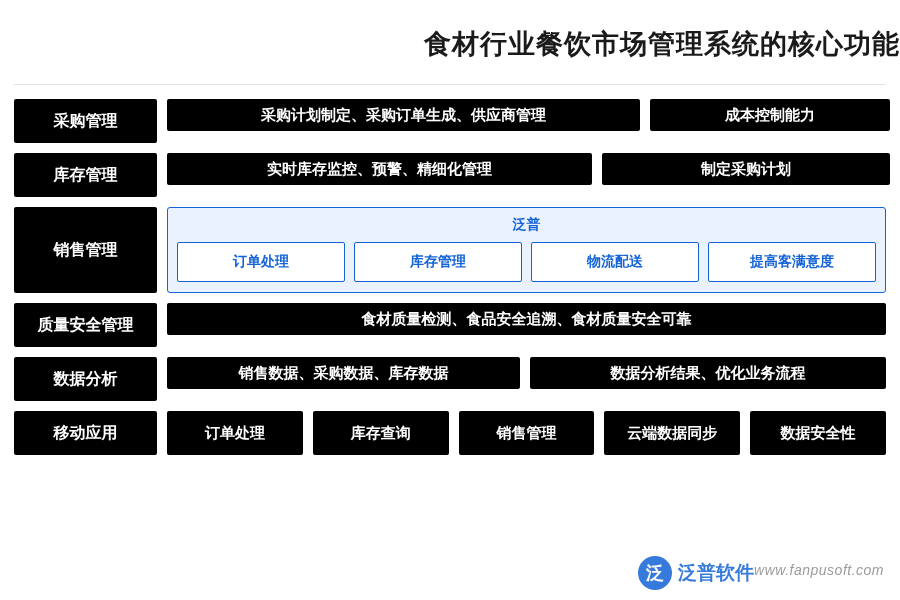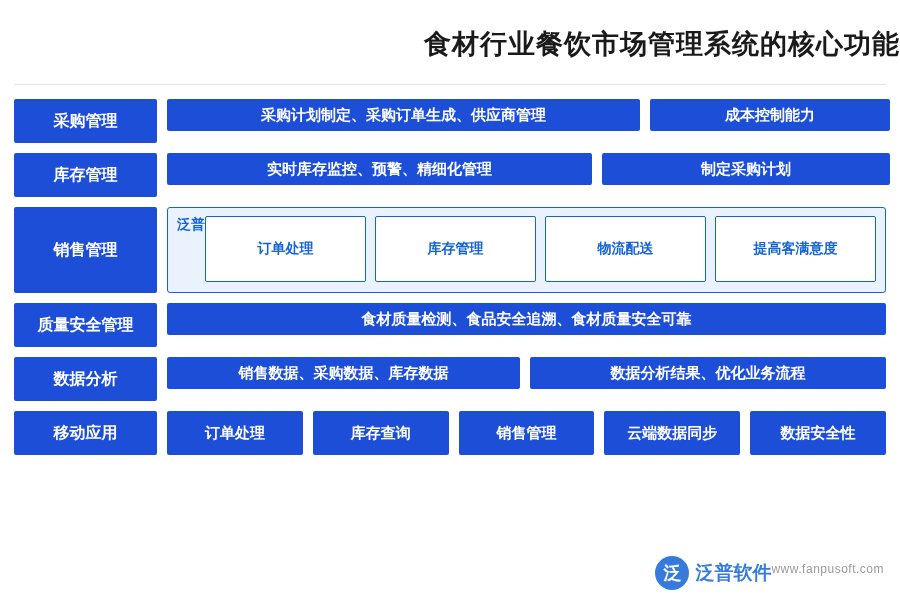--- a/index.html
+++ b/index.html
@@ -38,21 +38,21 @@
     padding: 14px 14px 0 14px;
     box-sizing: border-box;
   }
   .row {
     display: flex;
     align-items: stretch;
     margin-bottom: 10px;
     gap: 10px;
   }
   .cell {
-    background: #1d4ed8;
+    background: #000000;
     color: #ffffff;
     font-weight: bold;
     font-size: 15px;
     display: flex;
     align-items: center;
     justify-content: center;
     border-radius: 2px;
     text-align: center;
     box-sizing: border-box;
     padding: 0 6px;
@@ -80,21 +80,21 @@
     height: 86px;
   }
   .panel {
     flex: 1 1 auto;
     background: #eaf2fd;
     border: 1px solid #1464d7;
     border-radius: 3px;
     box-sizing: border-box;
     padding: 8px 9px 10px 9px;
     display: flex;
-    flex-direction: row;
+    flex-direction: column;
     height: 86px;
   }
   .panel-title {
     text-align: center;
     color: #1464d7;
     font-weight: bold;
     font-size: 14px;
     margin-bottom: 8px;
   }
   .panel-items {
@@ -150,22 +150,23 @@
     flex-direction: row;
     line-height: 1.1;
   }
   .wm-name {
     color: #1464d7;
     font-weight: bold;
     font-size: 19px;
   }
   .wm-url {
     color: #8a8a8a;
-    font-size: 12px;
+    font-size: 14px;
     letter-spacing: 0.5px;
+    font-style: italic;
   }
 </style>
 </head>
 <body>
 
 <div class="page">
 
   <div class="title">食材行业餐饮市场管理系统的核心功能</div>
   <div class="divider"></div>
 

